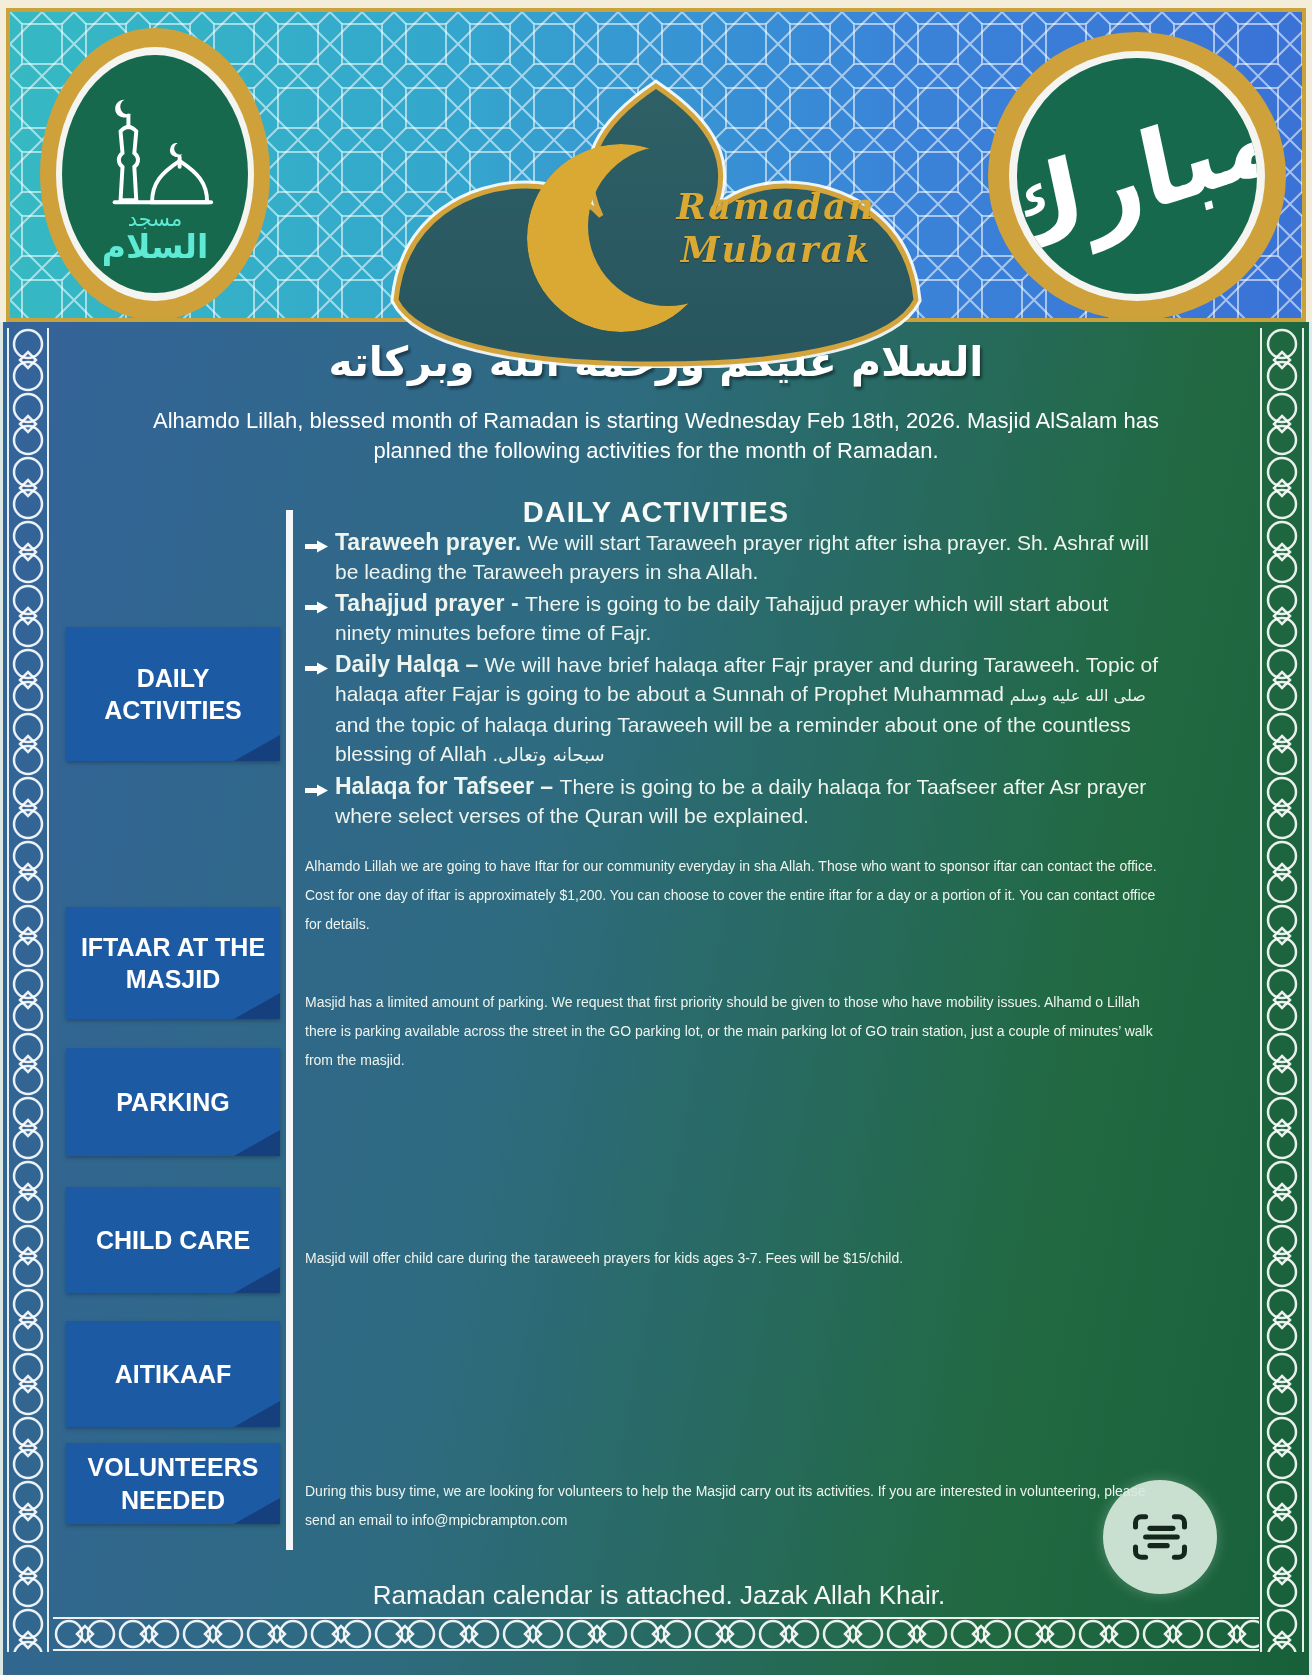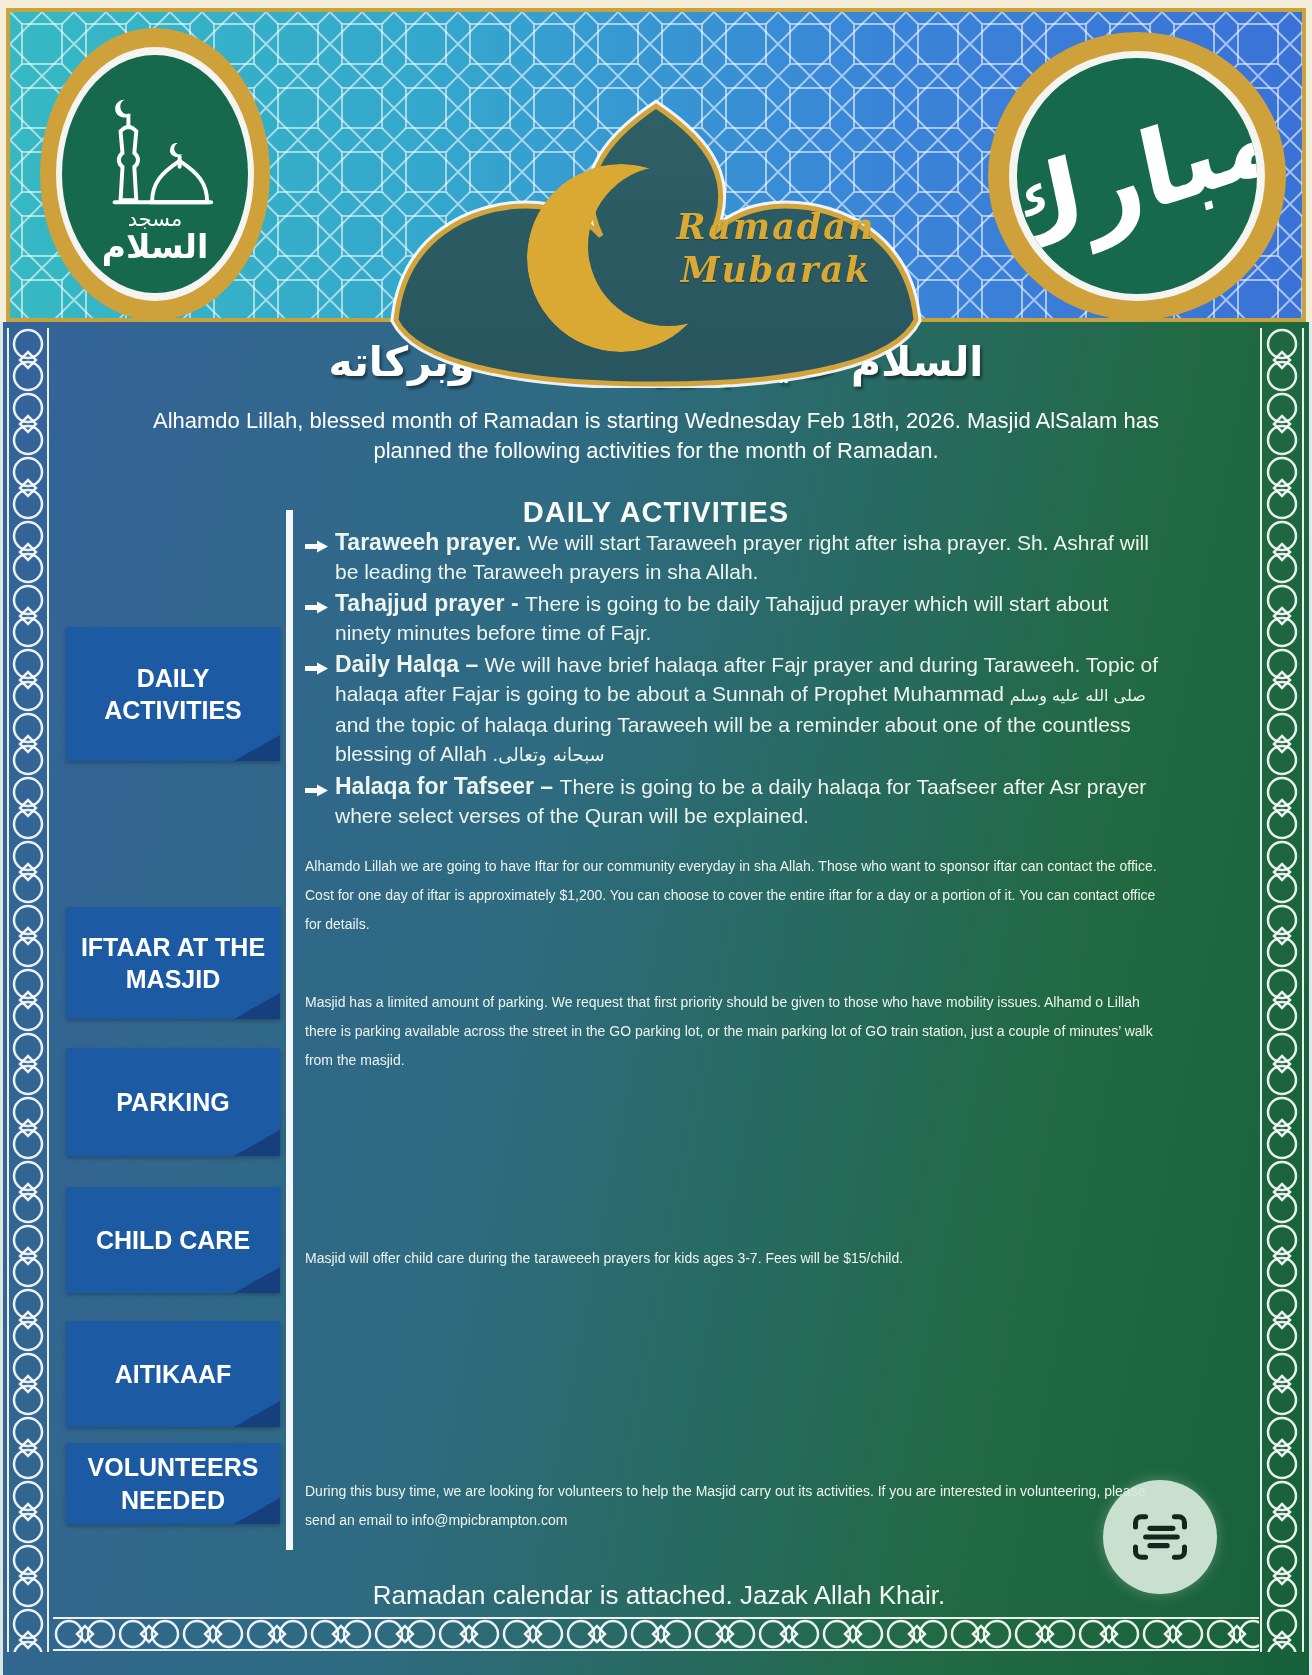--- a/index.html
+++ b/index.html
@@ -16,29 +16,29 @@
 
   .logo-oval{position:absolute;border-radius:50%;background:#cfa13b;
              display:flex;align-items:center;justify-content:center;z-index:4;}
   .logo-oval .white-ring{width:86%;height:87%;border-radius:50%;background:#f4f4f0;
              display:flex;align-items:center;justify-content:center;}
   .logo-oval .green-fill{width:94%;height:94%;border-radius:50%;background:#17694e;
              display:flex;flex-direction:column;align-items:center;justify-content:center;overflow:hidden;}
   .logo-left{left:30px;top:16px;width:230px;height:292px;}
   .logo-right{right:16px;top:20px;width:298px;height:288px;}
 
-  .masjid-arabic{color:#ffffff;text-align:center;font-family:"DejaVu Sans",sans-serif;
+  .masjid-arabic{color:#5eead4;text-align:center;font-family:"DejaVu Sans",sans-serif;
                  line-height:1.05;margin-top:-14px;direction:rtl;}
   .masjid-arabic .l1{font-size:21px;}
   .masjid-arabic .l2{font-size:33px;font-weight:bold;}
   .calli{color:#ffffff;font-family:"DejaVu Sans",sans-serif;font-weight:bold;font-size:104px;
          transform:rotate(-18deg) skewX(-6deg);line-height:1;direction:rtl;}
 
   
-  .dome-wrap{position:absolute;left:50%;top:88px;transform:translateX(-50%);
+  .dome-wrap{position:absolute;left:50%;top:68px;transform:translateX(-50%);
              width:560px;height:272px;z-index:3;}
   .dome-wrap svg{position:absolute;inset:0;}
   .dome-title{position:absolute;left:295px;top:118px;width:210px;text-align:center;
               color:#d9a933;font-family:"DejaVu Serif",serif;font-style:italic;font-weight:bold;
               text-shadow:0 1px 1px rgba(0,0,0,.35);}
   .dome-title .t1{font-size:35px;letter-spacing:2px;}
   .dome-title .t2{font-size:35px;letter-spacing:2px;margin-top:2px;}
 
   
   .flyer-body{position:absolute;left:0;top:322px;width:1312px;height:1353px;

